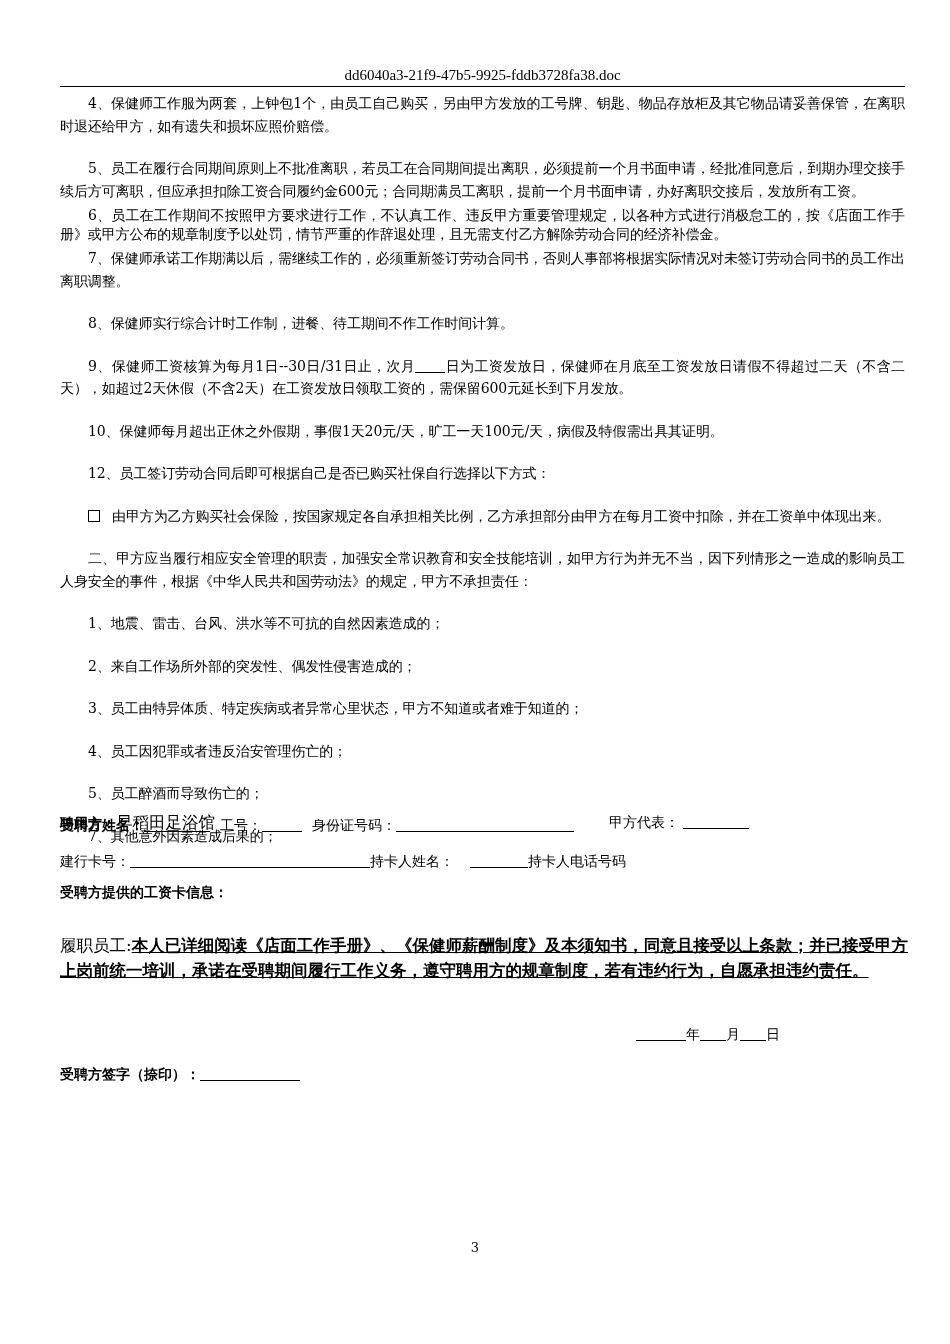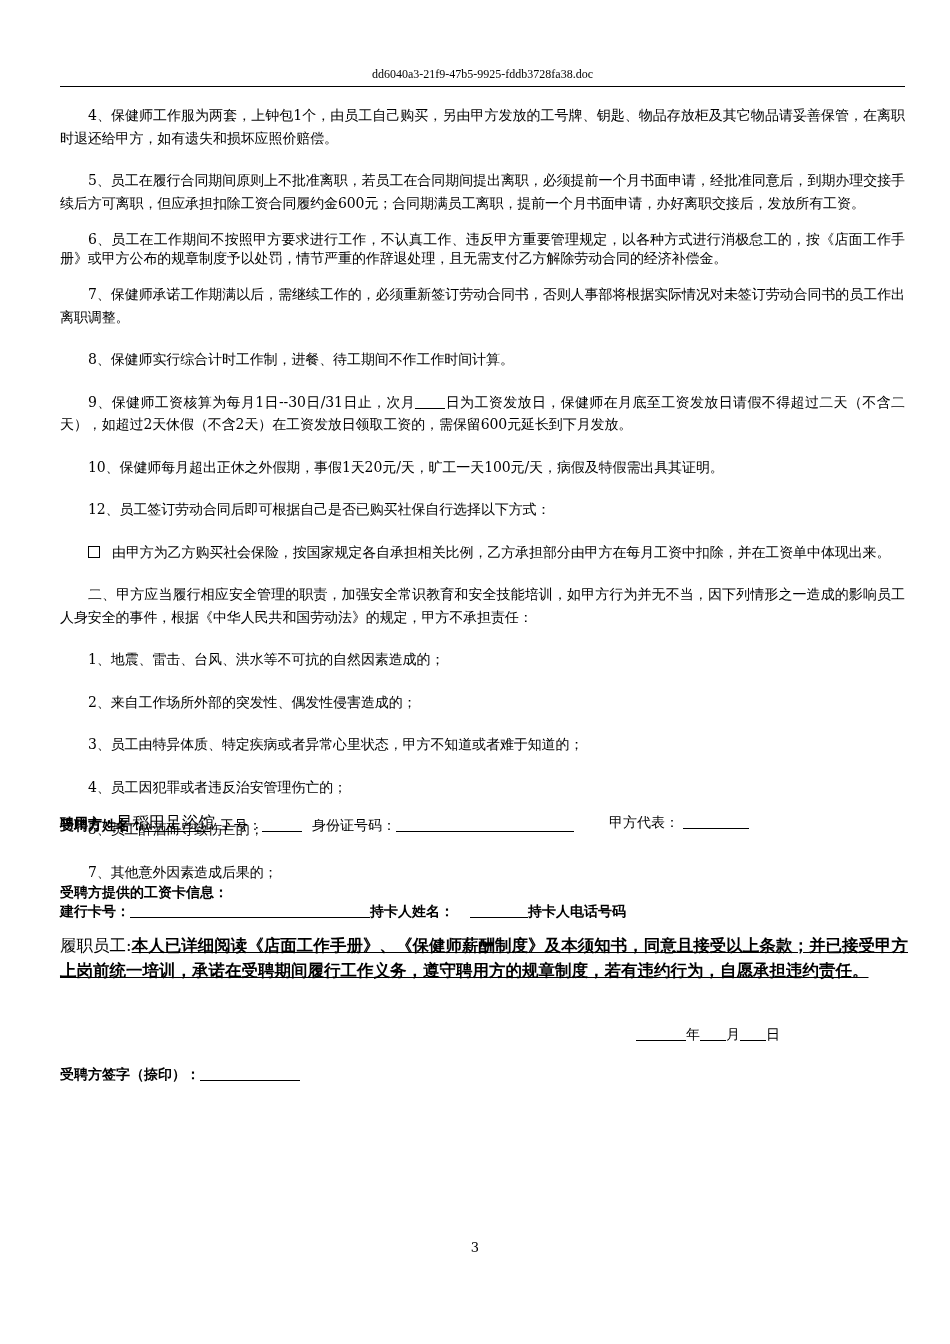--- a/index.html
+++ b/index.html
@@ -1,25 +1,25 @@
 <!DOCTYPE html>
 <html><head>
 <meta charset="utf-8">
 <style>
   html, body { margin: 0; padding: 0; background: #ffffff; }
   body { width: 950px; height: 1344px; position: relative; overflow: hidden;
          font-family: "DejaVu Serif", "Liberation Serif", serif; color: #000; }
   .header { position: absolute; left: 60px; top: 67px; width: 845px; text-align: center;
-            font-size: 12px; font-family: "Liberation Serif", serif; }
+            font-size: 15px; font-family: "Liberation Serif", serif; }
   .header-rule { position: absolute; left: 60px; top: 86px; width: 845px; height: 0;
                  border-top: 1.5px solid #000; }
   .content { position: absolute; left: 60px; top: 88px; width: 845px; font-size: 14px; }
   .p { line-height: 22.5px; margin: 0; text-indent: 28px; text-align: justify; letter-spacing: -0.1px; }
   .p.tight { line-height: 18.5px; }
-  .p.gap { margin-top: 16px; }
+  .p.gap { margin-top: 4px; }
   .p.gap2 { margin-top: 20px; }
   .cb { display: inline-block; width: 10px; height: 10px; border: 1.5px solid #000;
         vertical-align: -1px; margin-right: 12px; }
   .blank { display: inline-block; border-bottom: 1px solid #000; height: 14px; vertical-align: -2px; }
   .sig { position: absolute; font-size: 14px; white-space: nowrap; }
   .b { font-weight: bold; }
   .bigtxt { font-size: 16.5px; }
   .pledge { position: absolute; left: 60px; top: 934px; width: 848px; font-size: 16.5px; line-height: 24.5px;
             text-align: justify; }
   .pledge .u { font-weight: bold; text-decoration: underline; }
@@ -58,21 +58,21 @@
   <span class="b">聘用方：</span><span class="bigtxt">早稻田足浴馆</span>
 </div>
 <div class="sig" style="left:585px; top:814px;margin-left:24px;">
   <span>甲方代表：</span><span class="blank" style="width:66px; margin-left:4px;"></span>
 </div>
 
 <div class="sig" style="left:60px; top:817px;">
   <span class="b">受聘方姓名：</span><span class="blank" style="width:66px; margin-right:10px;"></span><span>工号：</span><span class="blank" style="width:40px; margin-right:10px;"></span><span>身份证号码：</span><span class="blank" style="width:178px;"></span>
 </div>
 <div class="sig b" style="left:60px; top:884px;">受聘方提供的工资卡信息：</div>
-<div class="sig" style="left:60px; top:903px;font-weight:bold;">
+<div class="sig" style="left:60px; top:853px;">
   <span>建行卡号：</span><span class="blank" style="width:240px;"></span><span>持卡人姓名：</span><span class="blank" style="width:58px; margin-left:16px;"></span><span>持卡人电话号码</span>
 </div>
 
 <div class="pledge">
   <span>履职员工:</span><span class="u">本人已详细阅读《店面工作手册》、《保健师薪酬制度》及本须知书，同意且接受以上条款；并已接受甲方上岗前统一培训，承诺在受聘期间履行工作义务，遵守聘用方的规章制度，若有违约行为，自愿承担违约责任。</span>
 </div>
 
 <div class="sig" style="left:60px; top:1026px;margin-top:40px;">
   <span class="b">受聘方签字（捺印）：</span><span class="blank" style="width:100px;"></span>
 </div>

